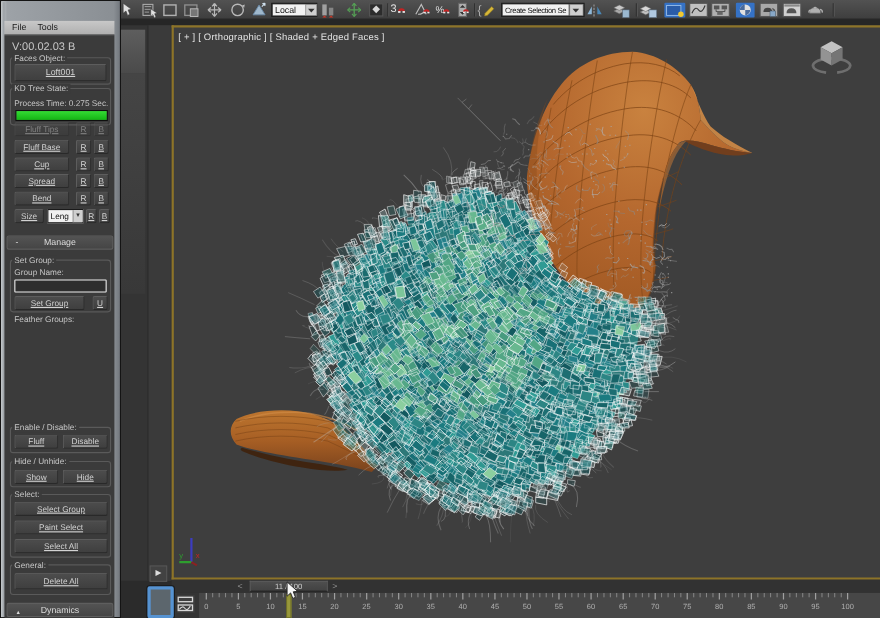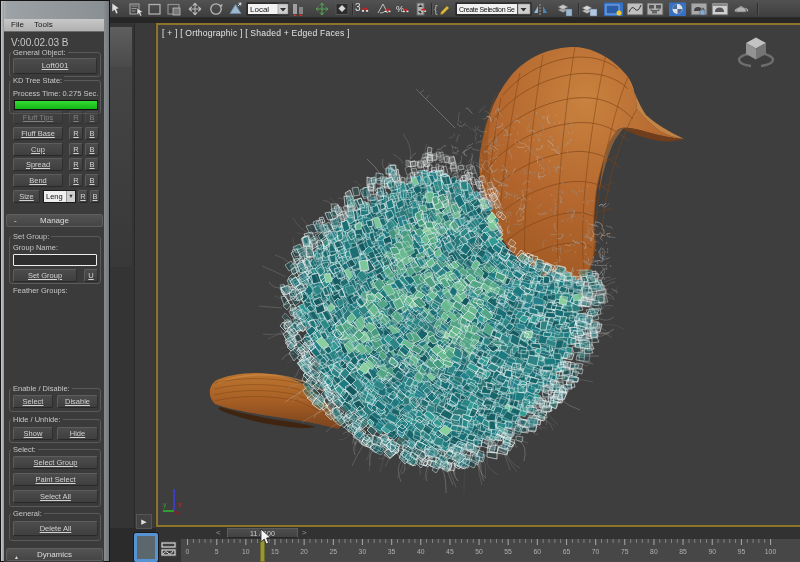--- a/index.html
+++ b/index.html
@@ -950,21 +950,21 @@
   <div id="dlg">
     <div id="dframe"></div>
       <div style="position:absolute;left:1px;top:2px;width:3px;height:559px;background:linear-gradient(90deg,#c6cacd,#92989d)"></div>
     <div id="dmenu">
         <span style="position:absolute;left:7px;top:1px">File</span>
         <span style="position:absolute;left:30px;top:1px">Tools</span>
       </div>
     <div id="dbody"></div>
     <div class="lbl" style="left:11px;top:37px;font-size:10px">V:00.02.03 B</div>
 <div class="gbox" style="left:9px;top:52px;width:92px;height:25px"></div>
-<div class="glbl" style="left:11px;top:48px">General Object:</div>
+<div class="glbl" style="left:11px;top:48px">Faces Object:</div>
 <div class="db" style="left:13px;top:58px;width:84px;height:16px;font-size:8px;line-height:14px">Loft001</div>
 <div class="gbox" style="left:9px;top:80px;width:92px;height:34px"></div>
 <div class="glbl" style="left:11px;top:76px">KD Tree State:</div>
 <div class="lbl" style="left:13px;top:89px">Process Time: 0.275 Sec.</div>
 <div style="position:absolute;left:14px;top:100px;width:84px;height:10px;background:#151515;border:1px solid #0f0f0f">
         <div style="width:100%;height:100%;background:linear-gradient(#34dc34,#14b414)"></div>
       </div>
 <div style="position:absolute;left:0;top:0;opacity:0.45">
         <div class="db" style="left:13px;top:111px;width:50px;height:13px;font-size:7.5px;line-height:11px">Fluff Tips</div>
         <div class="db" style="left:69px;top:111px;width:14px;height:13px;font-size:7.5px;line-height:11px">R</div>
@@ -997,21 +997,21 @@
 <div class="roll" style="top:214px"><span style="position:absolute;left:7px;top:0">-</span>Manage</div>
 <div class="gbox" style="left:9px;top:236px;width:92px;height:48px"></div>
 <div class="glbl" style="left:11px;top:232px">Set Group:</div>
 <div class="lbl" style="left:13px;top:243px">Group Name:</div>
 <div style="position:absolute;left:13px;top:254px;width:84px;height:12px;background:#2e2e2e;border:1.5px solid #ededed;border-radius:1px"></div>
 <div class="db" style="left:13px;top:269px;width:64px;height:13px;font-size:7.5px;line-height:11px">Set Group</div>
 <div class="db" style="left:84px;top:269px;width:14px;height:13px;font-size:7.5px;line-height:11px">U</div>
 <div class="lbl" style="left:13px;top:286px">Feather Groups:</div>
 <div class="gbox" style="left:9px;top:388px;width:92px;height:24px"></div>
 <div class="glbl" style="left:11px;top:384px">Enable / Disable:</div>
-<div class="db" style="left:13px;top:395px;width:40px;height:13px;font-size:7.5px;line-height:11px">Select</div>
+<div class="db" style="left:13px;top:395px;width:40px;height:13px;font-size:7.5px;line-height:11px">Fluff</div>
 <div class="db" style="left:57px;top:395px;width:41px;height:13px;font-size:7.5px;line-height:11px">Disable</div>
 <div class="gbox" style="left:9px;top:419px;width:92px;height:24px"></div>
 <div class="glbl" style="left:11px;top:415px">Hide / Unhide:</div>
 <div class="db" style="left:13px;top:427px;width:40px;height:13px;font-size:7.5px;line-height:11px">Show</div>
 <div class="db" style="left:57px;top:427px;width:41px;height:13px;font-size:7.5px;line-height:11px">Hide</div>
 <div class="gbox" style="left:9px;top:449px;width:92px;height:58px"></div>
 <div class="glbl" style="left:11px;top:445px">Select:</div>
 <div class="db" style="left:13px;top:456px;width:85px;height:13px;font-size:7.5px;line-height:11px">Select Group</div>
 <div class="db" style="left:13px;top:473px;width:85px;height:13px;font-size:7.5px;line-height:11px">Paint Select</div>
 <div class="db" style="left:13px;top:490px;width:85px;height:13px;font-size:7.5px;line-height:11px">Select All</div>

